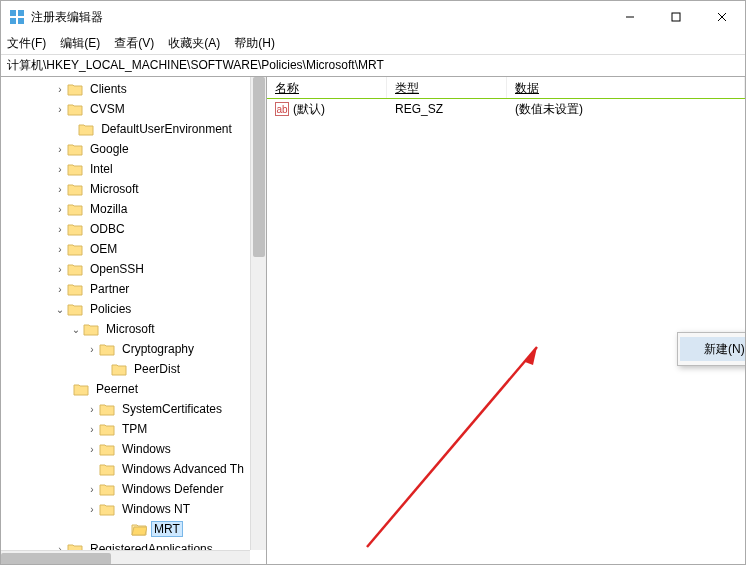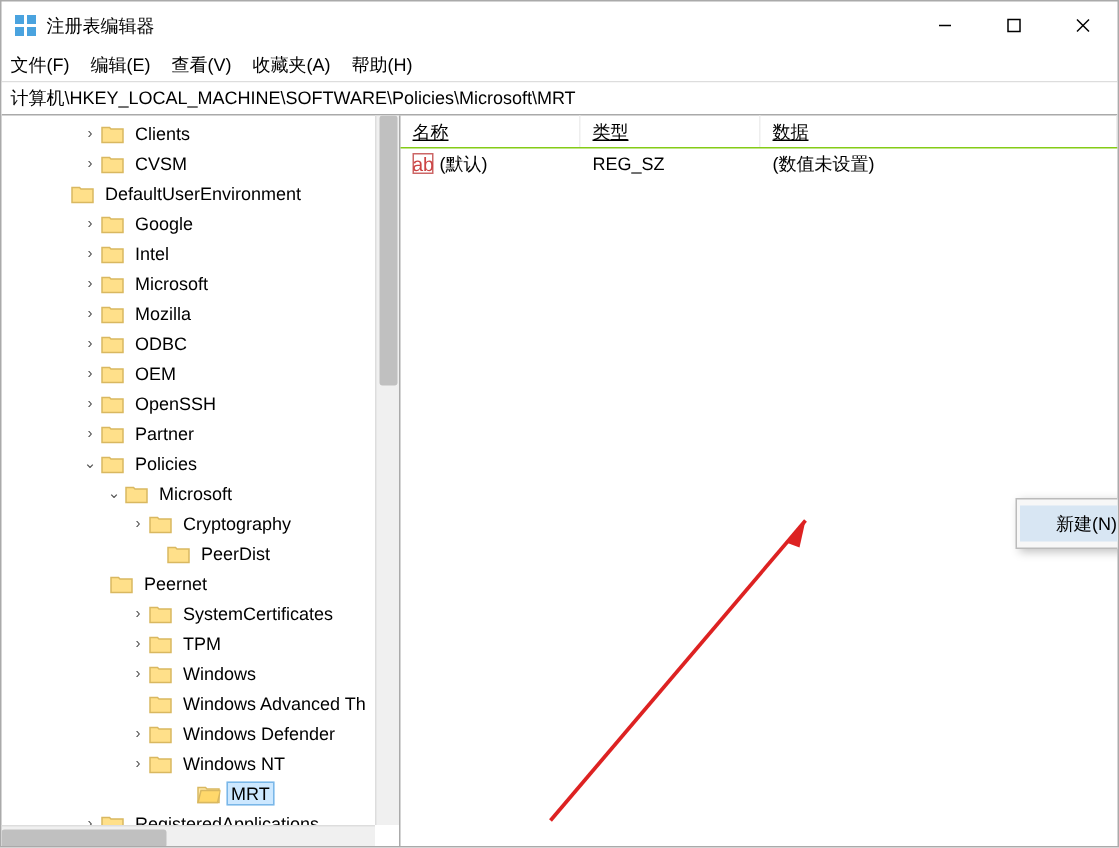--- a/index.html
+++ b/index.html
@@ -27,21 +27,21 @@
 .cols { display: flex; height: 22px; border-bottom: 1px solid #84cc16; text-decoration: underline; }
 .col { padding: 3px 8px; border-right: 1px solid #eee; }
 .col.name { width: 120px; }
 .col.type { width: 120px; }
 .col.data { flex: 1; }
 .row { display: flex; align-items: center; height: 20px; }
 .row .cell { padding: 0 8px; }
 .row .cell.name { width: 120px; display: flex; align-items: center; gap: 4px; }
 .row .cell.type { width: 120px; }
 .row .cell.data { flex: 1; }
-.ab-icon { width: 14px; height: 14px; border: 1px solid #c66; display: inline-flex; align-items: center; justify-content: center; font-size: 13px; color: #c44; background: #fff; }
+.ab-icon { width: 14px; height: 14px; border: 1px solid #c66; display: inline-flex; align-items: center; justify-content: center; font-size: 10px; color: #c44; background: #fff; }
 .ctxmenu { position: absolute; background: #f7f7f7; border: 1px solid #bbb; box-shadow: 2px 2px 6px rgba(0,0,0,.25); padding: 4px 2px; }
 .ctxmenu.parent { left: 410px; top: 255px; width: 130px; }
 .mitem { height: 24px; display: flex; align-items: center; padding: 0 16px 0 24px; position: relative; cursor: default; }
 .mitem.hover { background: #d8e6f3; }
 .red-arrow { position: absolute; pointer-events: none; }
 </style>
 </head>
 <body>
 
 <div class="titlebar">
@@ -93,21 +93,21 @@
           </svg>
           <span class="label">Clients</span>
         </div>
         <div class="node" style="padding-left: 52px;">
           <span class="expander">›</span>
           <svg class="folder-icon" viewBox="0 0 16 14">
             <path d="M1 3h5l1 1h8v9H1z" fill="#ffe08a" stroke="#d9b860"></path>
           </svg>
           <span class="label">CVSM</span>
         </div>
-        <div class="node" style="padding-left: 32px;">
+        <div class="node" style="padding-left: 32px; justify-content: center;">
           <span class="expander"></span>
           <svg class="folder-icon" viewBox="0 0 16 14">
             <path d="M1 3h5l1 1h8v9H1z" fill="#ffe08a" stroke="#d9b860"></path>
           </svg>
           <span class="label">DefaultUserEnvironment</span>
         </div>
         <div class="node" style="padding-left: 52px;">
           <span class="expander">›</span>
           <svg class="folder-icon" viewBox="0 0 16 14">
             <path d="M1 3h5l1 1h8v9H1z" fill="#ffe08a" stroke="#d9b860"></path>

